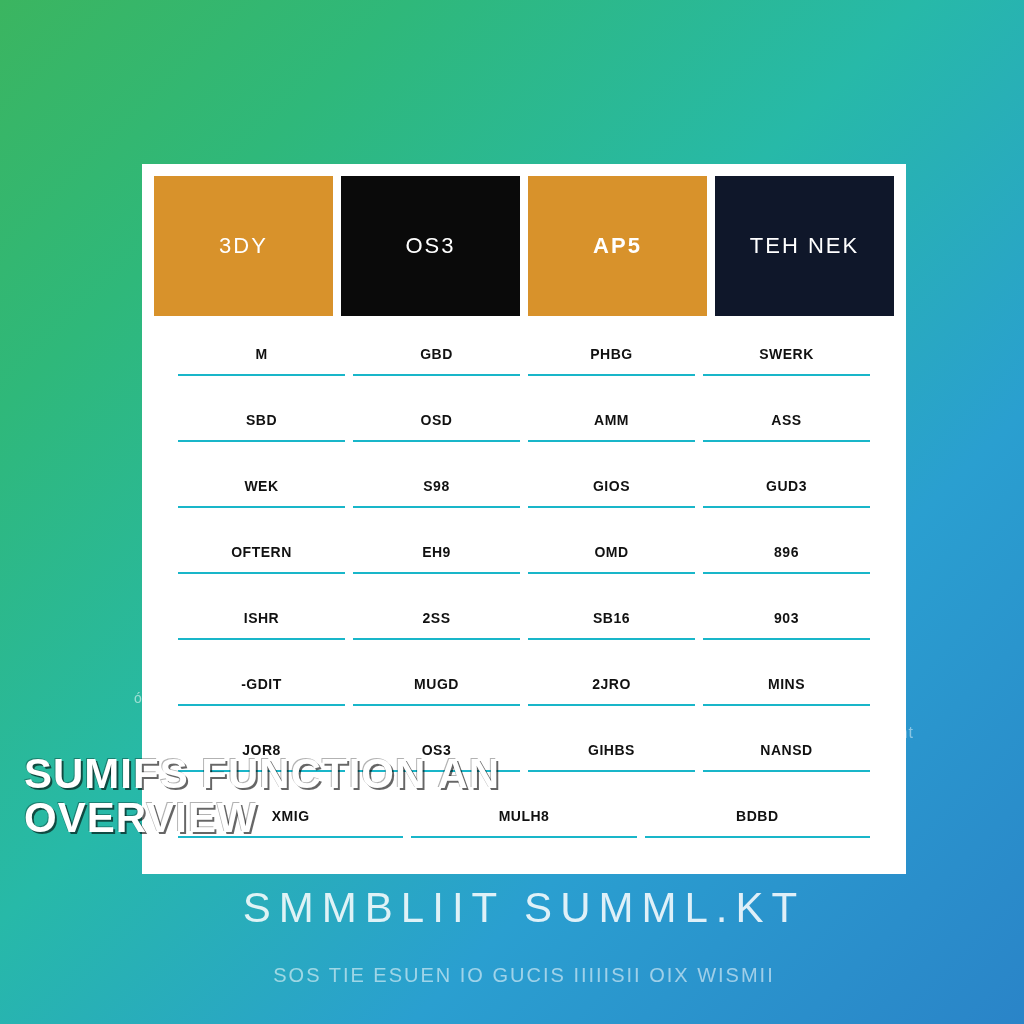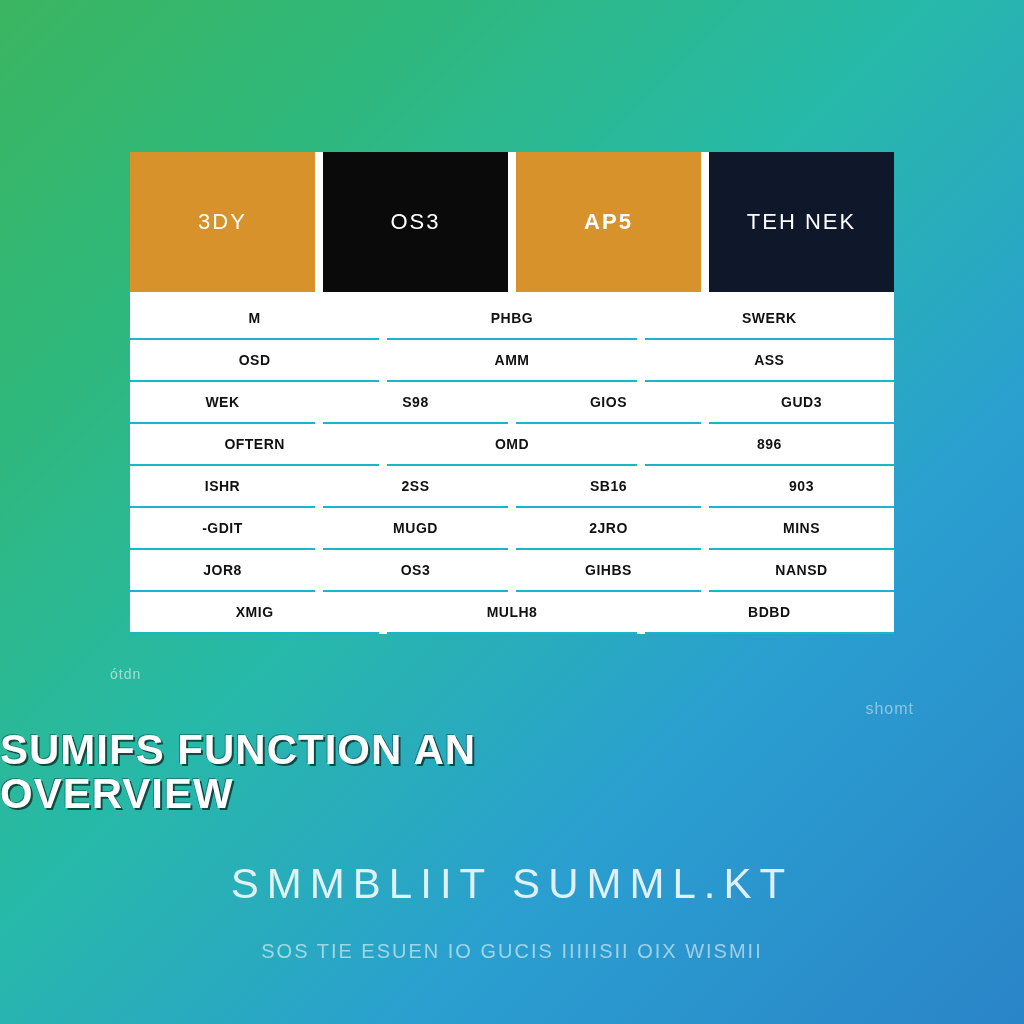--- a/index.html
+++ b/index.html
@@ -1,15 +1,15 @@
 <!DOCTYPE html>
 <html><head>
 <meta charset="utf-8">
 <style>
-  * { margin: 0; padding: 0; box-sizing: border-box; }
+  * { margin: 0; padding: 12px; box-sizing: border-box; }
   html, body { width: 1024px; height: 1024px; overflow: hidden; }
   body {
     background: linear-gradient(135deg, #3bb560 0%, #2fb87a 20%, #27b9a8 45%, #2a9fd0 70%, #2a84c8 100%);
     font-family: Arial, Helvetica, sans-serif;
     position: relative;
   }
   .card {
     position: absolute;
     left: 130px;
     top: 152px;
@@ -119,36 +119,39 @@
 <div class="card">
   <div class="header-row">
     <div class="header-cell h1">3DY</div>
     <div class="header-cell h2">OS3</div>
     <div class="header-cell h3">AP5</div>
     <div class="header-cell h4">TEH NEK</div>
   </div>
   <div class="body-rows">
     <div class="row">
       <div class="cell">M</div>
+      <div class="cell">GBD</div>
       <div class="cell">PHBG</div>
       <div class="cell">SWERK</div>
     </div>
     <div class="row">
+      <div class="cell">SBD</div>
       <div class="cell">OSD</div>
       <div class="cell">AMM</div>
       <div class="cell">ASS</div>
     </div>
     <div class="row">
       <div class="cell">WEK</div>
       <div class="cell">S98</div>
       <div class="cell">GIOS</div>
       <div class="cell">GUD3</div>
     </div>
     <div class="row">
       <div class="cell">OFTERN</div>
+      <div class="cell">EH9</div>
       <div class="cell">OMD</div>
       <div class="cell">896</div>
     </div>
     <div class="row">
       <div class="cell">ISHR</div>
       <div class="cell">2SS</div>
       <div class="cell">SB16</div>
       <div class="cell">903</div>
     </div>
     <div class="row">

